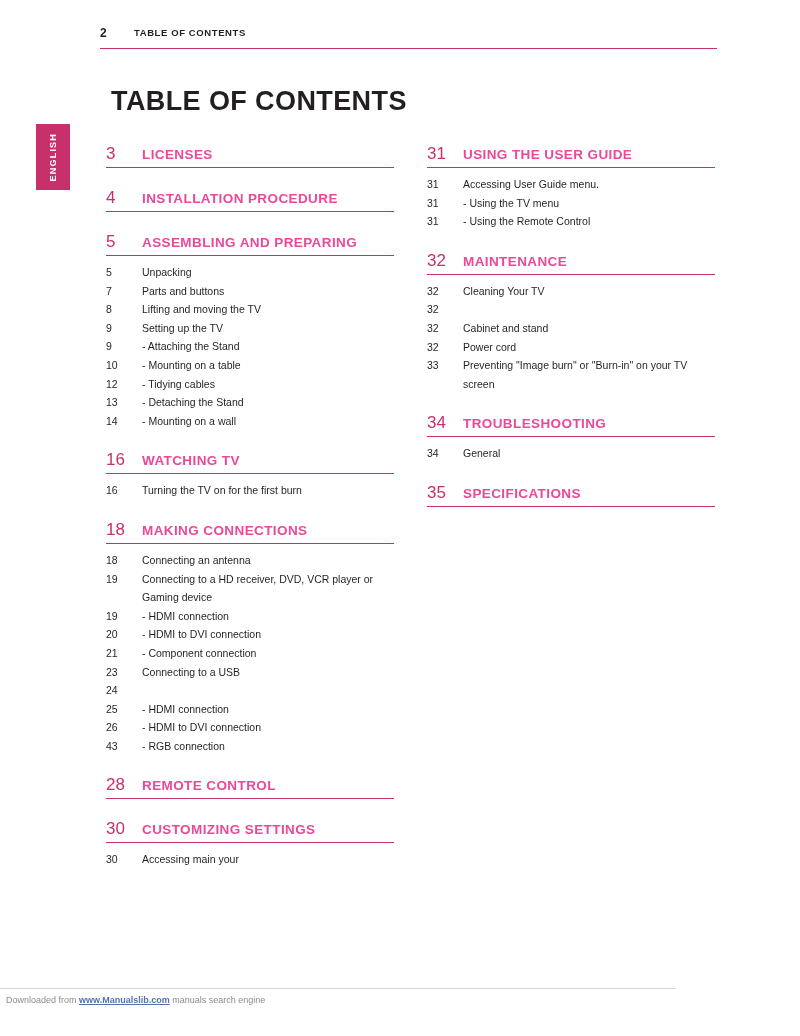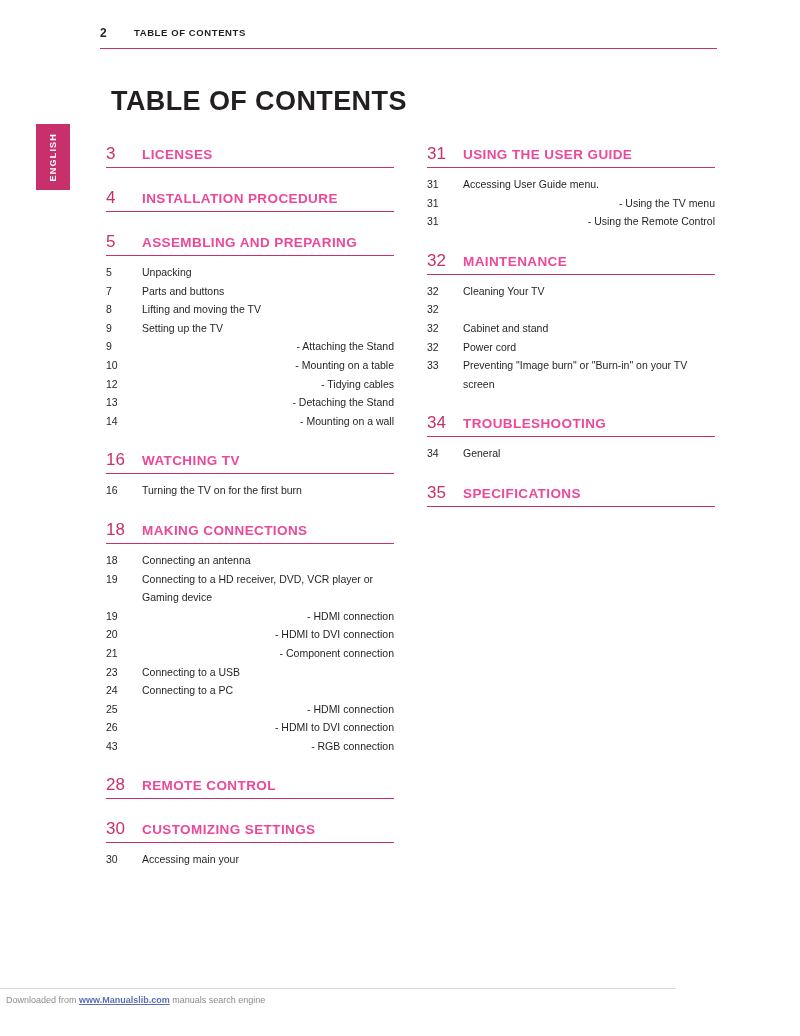--- a/index.html
+++ b/index.html
@@ -119,21 +119,20 @@
   .entry .num {
     width: 36px;
     flex: 0 0 36px;
     color: #231f20;
   }
   .entry .txt {
     flex: 1 1 auto;
   }
   .entry.sub .txt {
     padding-left: 0;
-    text-align: right;
   }
 
   
   .footer {
     position: absolute;
     left: 0;
     top: 988px;
     width: 676px;
     border-top: 1px solid #d9d9d9;
   }
@@ -263,21 +262,20 @@
       <div class="entry sub">
         <div class="num">21</div>
         <div class="txt">- Component connection</div>
       </div>
       <div class="entry">
         <div class="num">23</div>
         <div class="txt">Connecting to a USB</div>
       </div>
       <div class="entry">
         <div class="num">24</div>
-        <div class="txt">Connecting to a PC</div>
       </div>
       <div class="entry sub">
         <div class="num">25</div>
         <div class="txt">- HDMI connection</div>
       </div>
       <div class="entry sub">
         <div class="num">26</div>
         <div class="txt">- HDMI to DVI connection</div>
       </div>
       <div class="entry sub">

